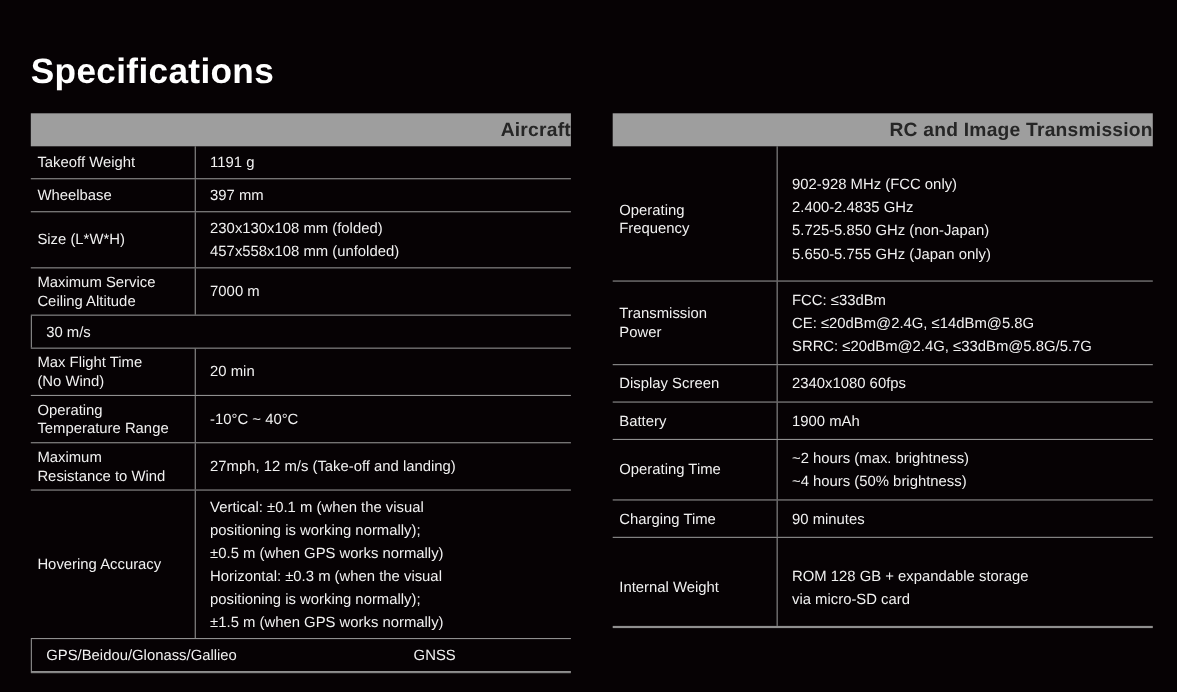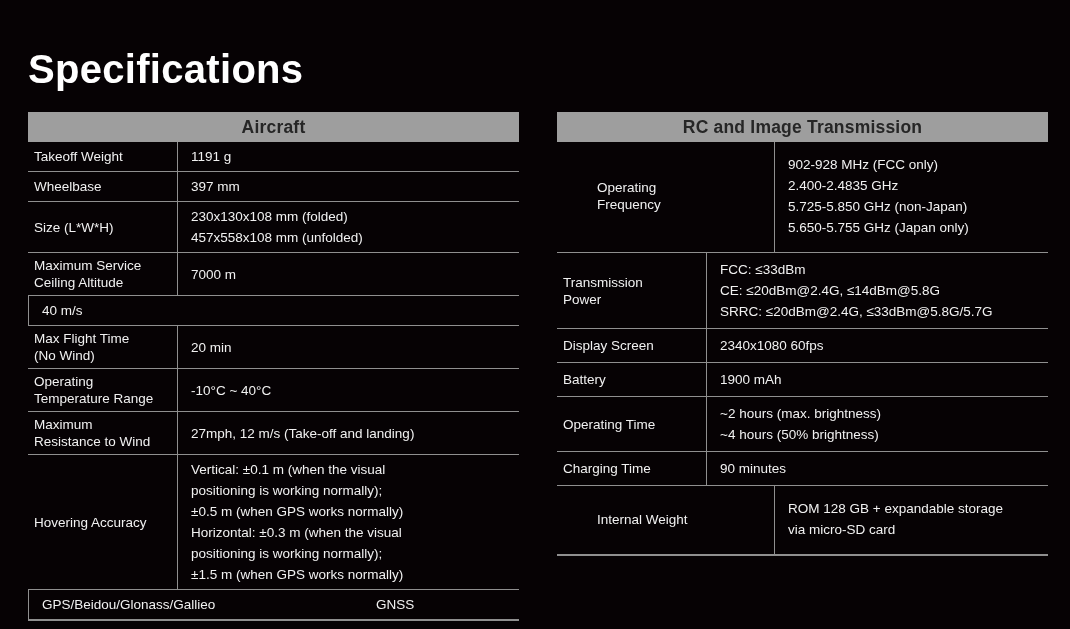--- a/index.html
+++ b/index.html
@@ -15,41 +15,41 @@
   body {
     width: 1070px;
     height: 629px;
     overflow: hidden;
     background: var(--background);
     font-family: "Liberation Sans", "DejaVu Sans", sans-serif;
   }
   .page { padding: 46px 21px 0 28px; }
   .page-title {
     color: var(--title-text);
-    font-size: 40px;
+    font-size: 32px;
     font-weight: bold;
     line-height: 1.15;
     margin: 0 0 20px 0;
     letter-spacing: 0.3px;
   }
   .tables {
     display: flex;
     gap: 38px;
     align-items: flex-start;
   }
   .spec-table {
     width: 491px;
     border-bottom: 1px solid var(--line);
   }
   .spec-header {
     background: var(--header-bg);
     color: var(--header-text);
     font-weight: bold;
     font-size: 17.5px;
-    text-align: center;
+    text-align: right;
     height: 30px;
     line-height: 30px;
     letter-spacing: 0.2px;
   }
   .row {
     display: flex;
     align-items: stretch;
     border-bottom: 1px solid var(--line);
   }
   .cell {
@@ -67,21 +67,21 @@
   }
   .value {
     flex: 1;
     border-left: 1px solid var(--line);
     padding: 4px 8px 4px 13px;
     line-height: 21px;
   }
   .table-rc .label { padding-top: 6px; padding-bottom: 6px; }
   .table-rc .value { padding-top: 6px; padding-bottom: 6px; }
   .table-rc .row.pad-lg .label,
-  .table-rc .row.pad-lg .value { padding-top: 12px; padding-bottom: 14px; margin-left: 34px; }
+  .table-rc .row.pad-lg .value { padding-top: 24px; padding-bottom: 14px; }
 </style>
 </head>
 <body>
 
 <div class="page">
   <h1 class="page-title">Specifications</h1>
 
   <div class="tables">
 
     <section class="spec-table table-aircraft">
@@ -99,21 +99,21 @@
         <div class="cell label">Size (L*W*H)</div>
         <div class="cell value">230x130x108 mm (folded)
 457x558x108 mm (unfolded)</div>
       </div>
       <div class="row">
         <div class="cell label">Maximum Service
 Ceiling Altitude</div>
         <div class="cell value">7000 m</div>
       </div>
       <div class="row">
-        <div class="cell value">40 m/s</div>
+        <div class="cell value">30 m/s</div>
       </div>
       <div class="row">
         <div class="cell label">Max Flight Time
 (No Wind)</div>
         <div class="cell value">20 min</div>
       </div>
       <div class="row">
         <div class="cell label">Operating
 Temperature Range</div>
         <div class="cell value">-10°C ~ 40°C</div>

